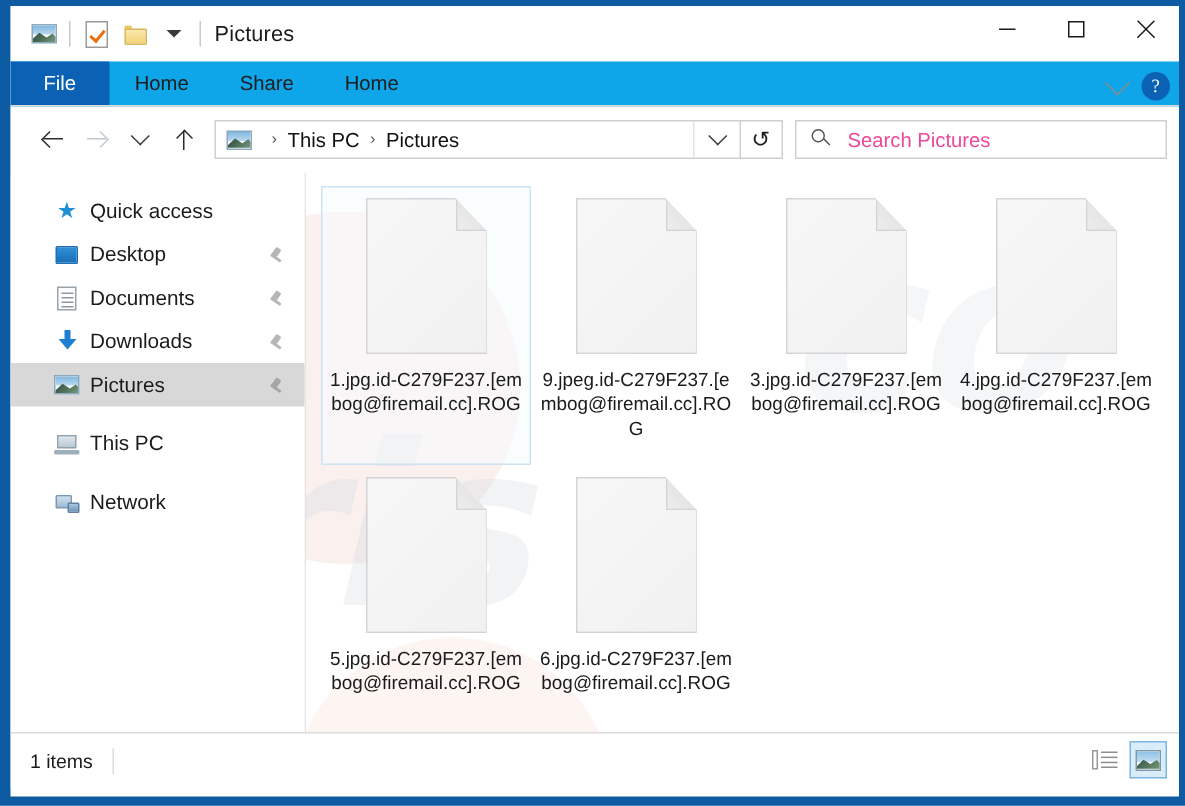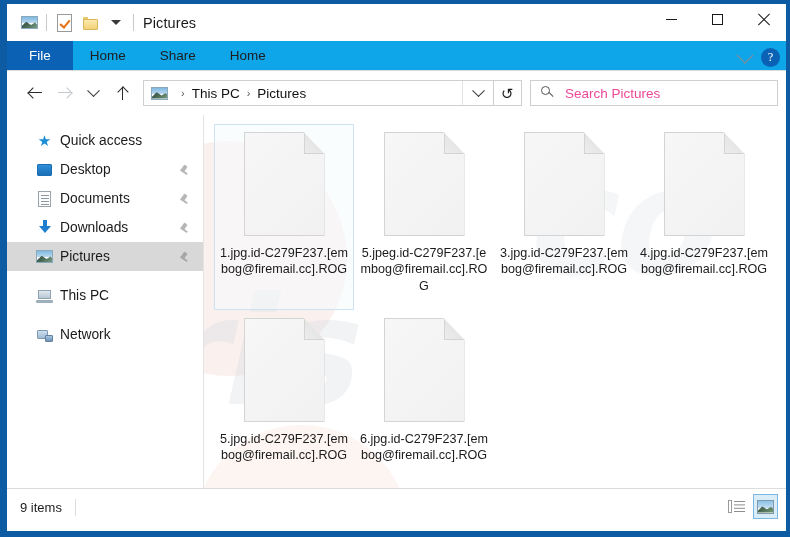--- a/index.html
+++ b/index.html
@@ -469,21 +469,21 @@
                 <div class="page"></div>
                 <div class="fold"></div>
               </div>
             <div class="fname">1.jpg.id-C279F237.[embog@firemail.cc].ROG</div>
           </div>
           <div class="tile">
             <div class="fileicon">
                 <div class="page"></div>
                 <div class="fold"></div>
               </div>
-            <div class="fname">5.jpeg.id-C279F237.[embog@firemail.cc].ROG</div>
+            <div class="fname">9.jpeg.id-C279F237.[embog@firemail.cc].ROG</div>
           </div>
           <div class="tile">
             <div class="fileicon">
                 <div class="page"></div>
                 <div class="fold"></div>
               </div>
             <div class="fname">3.jpg.id-C279F237.[embog@firemail.cc].ROG</div>
           </div>
           <div class="tile">
             <div class="fileicon">
@@ -504,21 +504,21 @@
                 <div class="page"></div>
                 <div class="fold"></div>
               </div>
             <div class="fname">6.jpg.id-C279F237.[embog@firemail.cc].ROG</div>
           </div>
         </div>
       </div>
     </div>
 
     <div class="statusbar">
-      <span class="items-text">9 items</span>
+      <span class="items-text">1 items</span>
       <span class="st-sep"></span>
       <div class="view-btns">
         <div class="vbtn">
             <div class="detail-ico"></div>
           </div>
         <div class="vbtn on">
             <div class="big-ico"></div>
           </div>
       </div>
     </div>

